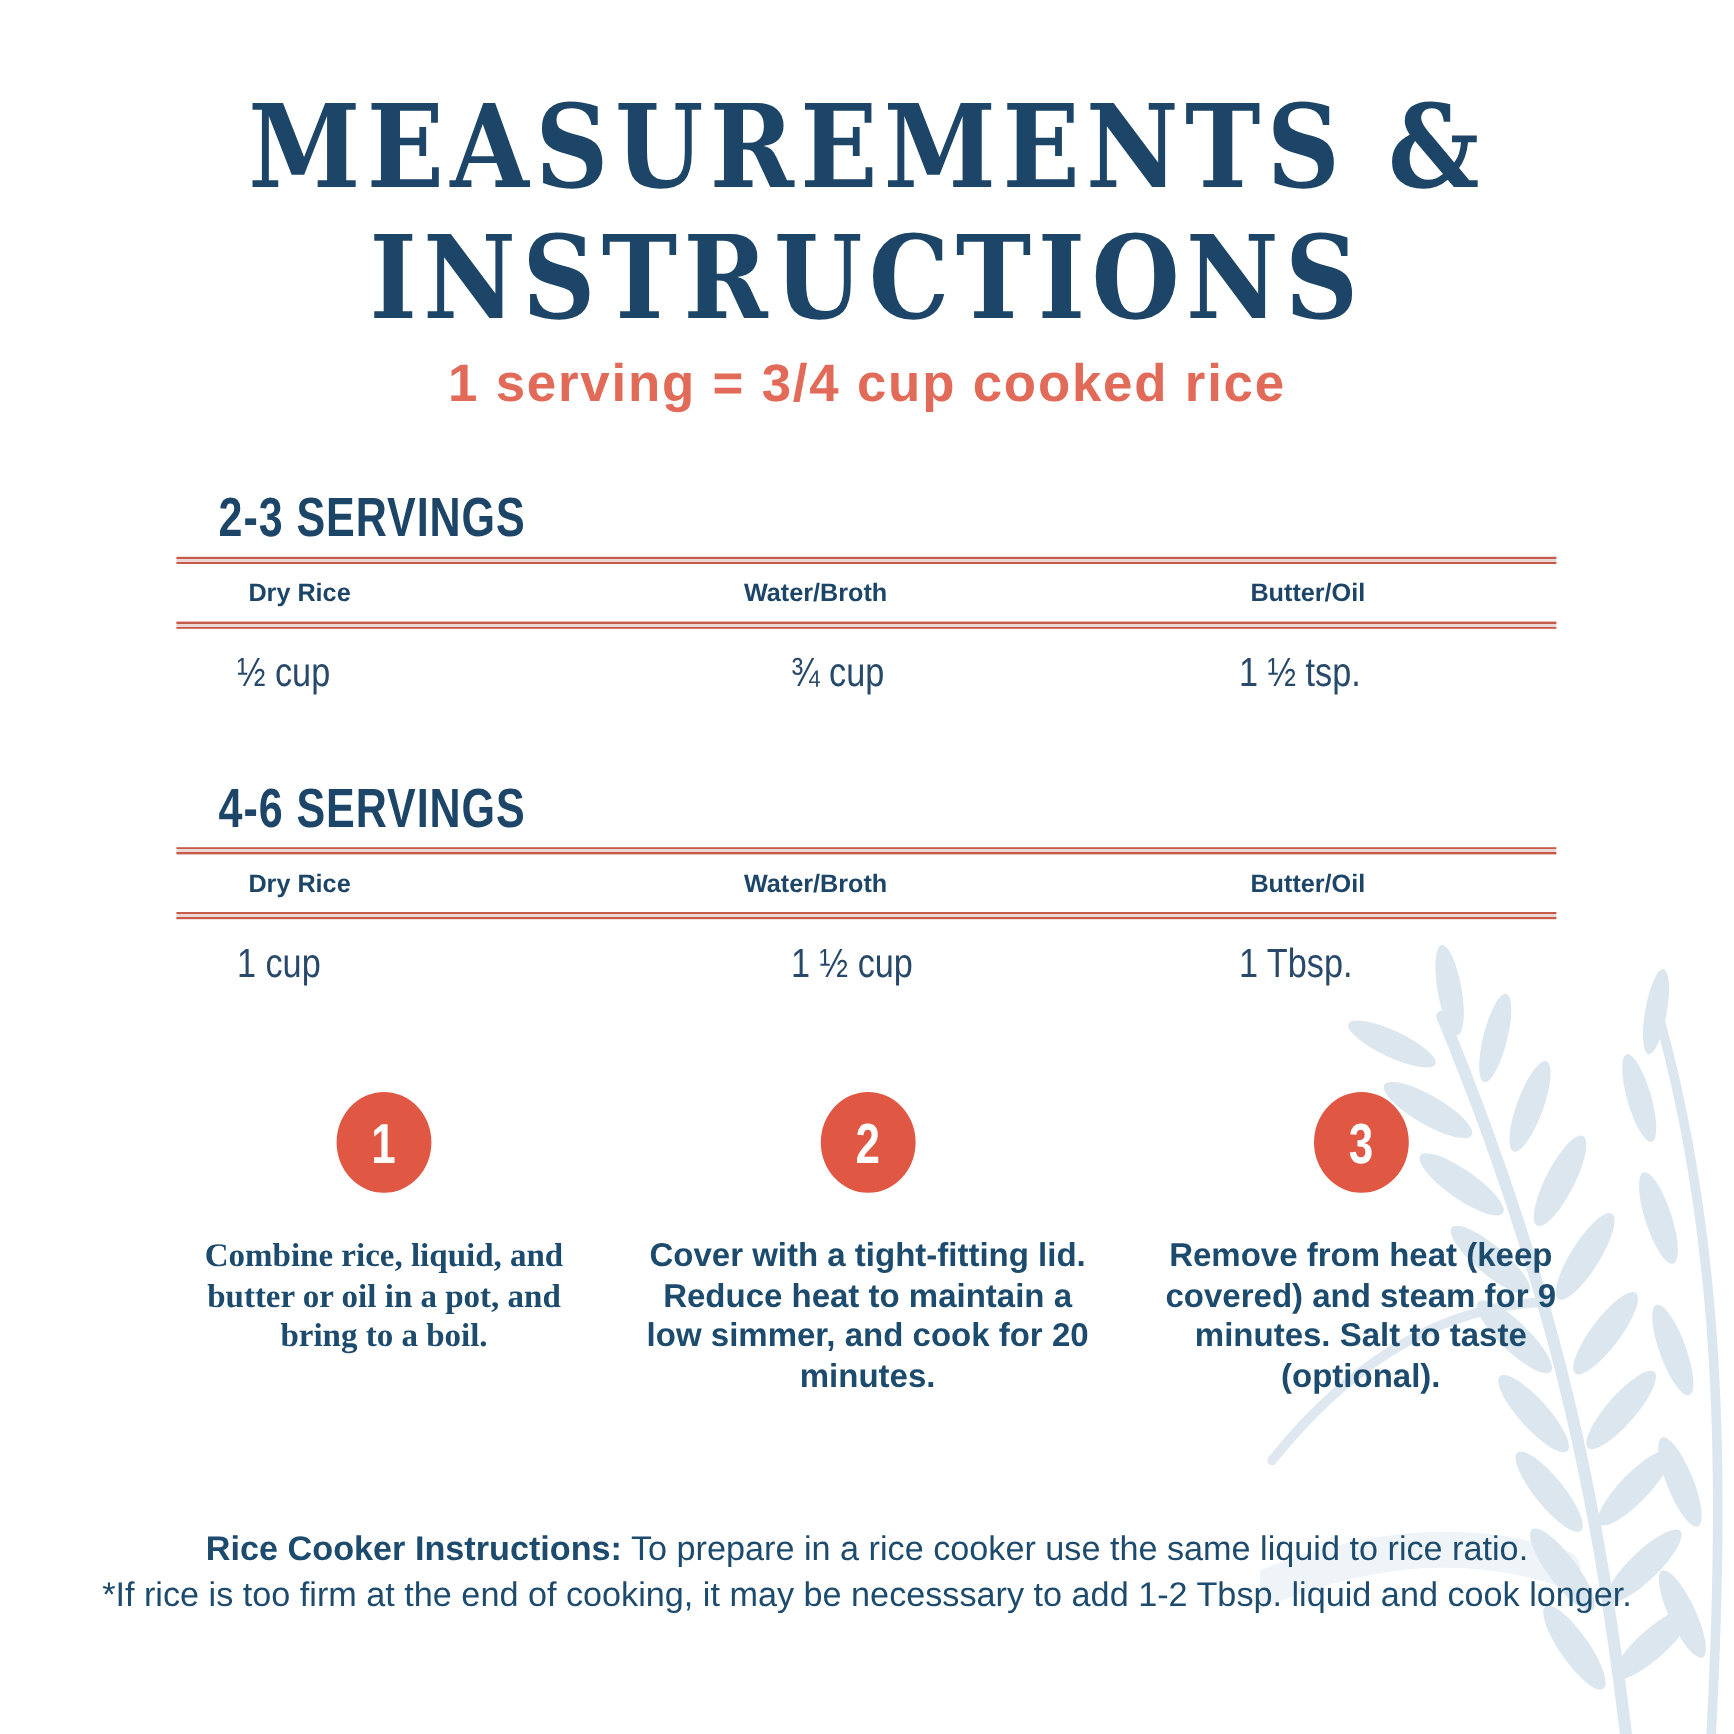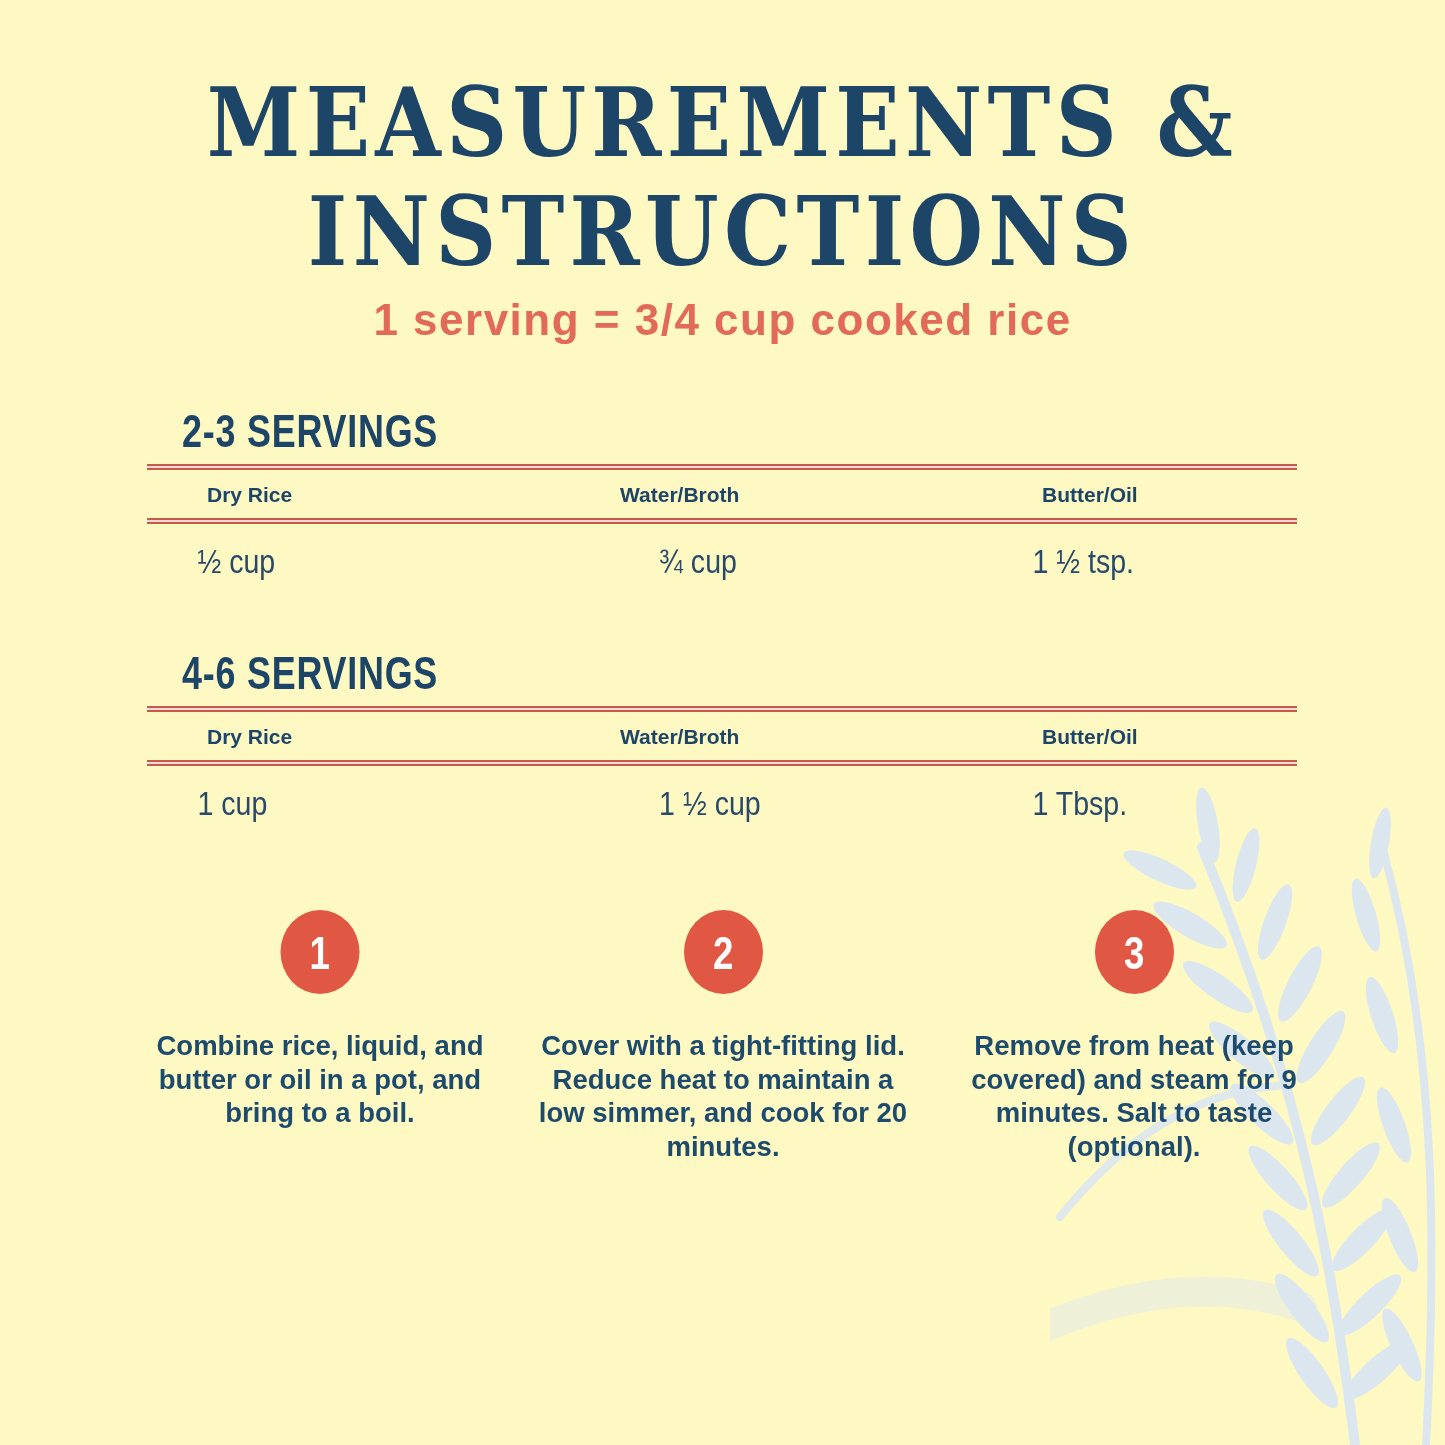--- a/index.html
+++ b/index.html
@@ -1,20 +1,20 @@
 <!DOCTYPE html>
 <html><head>
 <meta charset="utf-8">
 <style>
   * { margin:0; padding:0; box-sizing:border-box; }
   html,body { background:#9db3c4; }
   .canvas{
     position:relative;
     width:1445px; height:1445px;
-    background:#fef9c3;
+    background:#ffffff;
     overflow:hidden;
     font-family:"Liberation Sans", sans-serif;
     color:#1c4568;
   }
   
   .wheat{ position:absolute; right:0; bottom:0; width:395px; height:660px; }
 
   
   .title{
     position:absolute; top:68px; left:0; right:0;
@@ -70,21 +70,21 @@
   }
   .step-number{
     color:#ffffff; font-weight:bold; font-size:47px;
     transform:scaleX(0.78);
   }
   .step-text{
     margin-top:35px;
     font-weight:bold; font-size:27.5px; line-height:33.5px;
     color:#1d4b6e;
   }
-  .step-1 .step-text{ width:345px; }
+  .step-1 .step-text{ width:345px;font-family:Liberation Serif, serif; }
   .step-2 .step-text{ width:382px; }
   .step-3 .step-text{ width:352px; }
 
   
   .footer{
     position:absolute; top:1272px; left:0; right:0;
     text-align:center;
     font-size:28.5px; line-height:38px;
     color:#1d4b6e;
   }
@@ -186,14 +186,18 @@
     <div class="step-text">Cover with a tight-fitting lid. Reduce heat to maintain a low simmer, and cook for 20 minutes.</div>
   </div>
 
   <div class="step step-3">
     <div class="step-circle">
       <span class="step-number">3</span>
     </div>
     <div class="step-text">Remove from heat (keep covered) and steam for 9 minutes. Salt to taste (optional).</div>
   </div>
 
+  <div class="footer">
+    <div><span class="lead">Rice Cooker Instructions:</span><span> To prepare in a rice cooker use the same liquid to rice ratio.</span></div>
+    <div>*If rice is too firm at the end of cooking, it may be necesssary to add 1-2 Tbsp. liquid and cook longer.</div>
+  </div>
 
 </div>
 
 </body></html>

